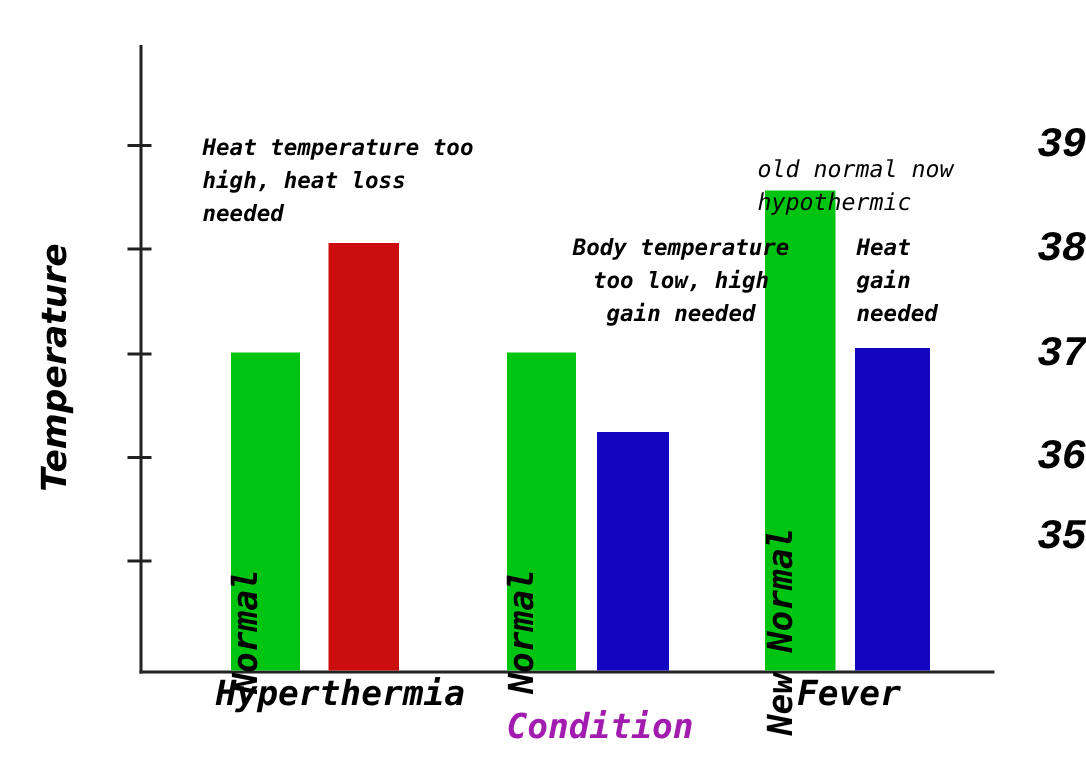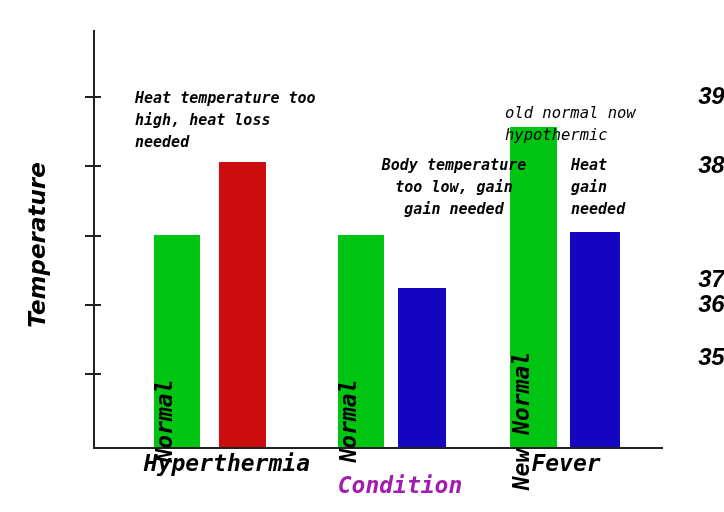--- a/index.html
+++ b/index.html
@@ -38,24 +38,24 @@
     left: 85px;
     width: 16px;
     height: 2px;
     background: #222222;
   }
   .y-tick-label {
     position: absolute;
     right: 0;
     width: 44px;
     text-align: right;
-    font-family: Liberation Sans, sans-serif;
-    font-weight: bold;
-    font-style: italic;
-    font-size: 24px;
+    font-family: Liberation Mono, monospace;
+    font-weight: bold;
+    font-style: italic;
+    font-size: 28px;
     color: #000000;
     letter-spacing: -0.5px;
   }
 
   
   #y-axis-title {
     position: absolute;
     left: -78px;
     top: 232px;
     width: 230px;
@@ -133,21 +133,21 @@
   <div class="axis-line" id="y-axis-line"></div>
   <div class="axis-line" id="x-axis-line"></div>
 
   <div class="y-tick" style="top:96px;"></div>
   <div class="y-tick-label" style="top:82px;">39</div>
 
   <div class="y-tick" style="top:165px;"></div>
   <div class="y-tick-label" style="top:151px;">38</div>
 
   <div class="y-tick" style="top:235px;"></div>
-  <div class="y-tick-label" style="top:221px;margin-top:44px;">37</div>
+  <div class="y-tick-label" style="top:221px;">37</div>
 
   <div class="y-tick" style="top:304px;"></div>
   <div class="y-tick-label" style="top:290px;">36</div>
 
   <div class="y-tick" style="top:373px;"></div>
   <div class="y-tick-label" style="top:343px;">35</div>
 
   <div id="y-axis-title">Temperature</div>
   <div id="x-axis-title">Condition</div>
 
@@ -173,21 +173,21 @@
   <div class="cat-label" style="left:496px; width:140px;">Fever</div>
 
   <div class="annotation bold" style="left:135px; top:88px; width:215px;">
     <div>Heat temperature too</div>
     <div>high, heat loss</div>
     <div>needed</div>
   </div>
 
   <div class="annotation bold" style="left:354px; top:155px; width:200px;text-align:center;">
     <div>Body temperature</div>
-    <div>too low, gain</div>
+    <div>too low, high</div>
     <div>gain needed</div>
   </div>
 
   <div class="annotation regular" style="left:505px; top:62px; width:200px;margin-top:40px;">
     <div>old normal now</div>
     <div>hypothermic</div>
   </div>
 
   <div class="annotation bold" style="left:571px; top:155px; width:120px;">
     <div>Heat</div>

